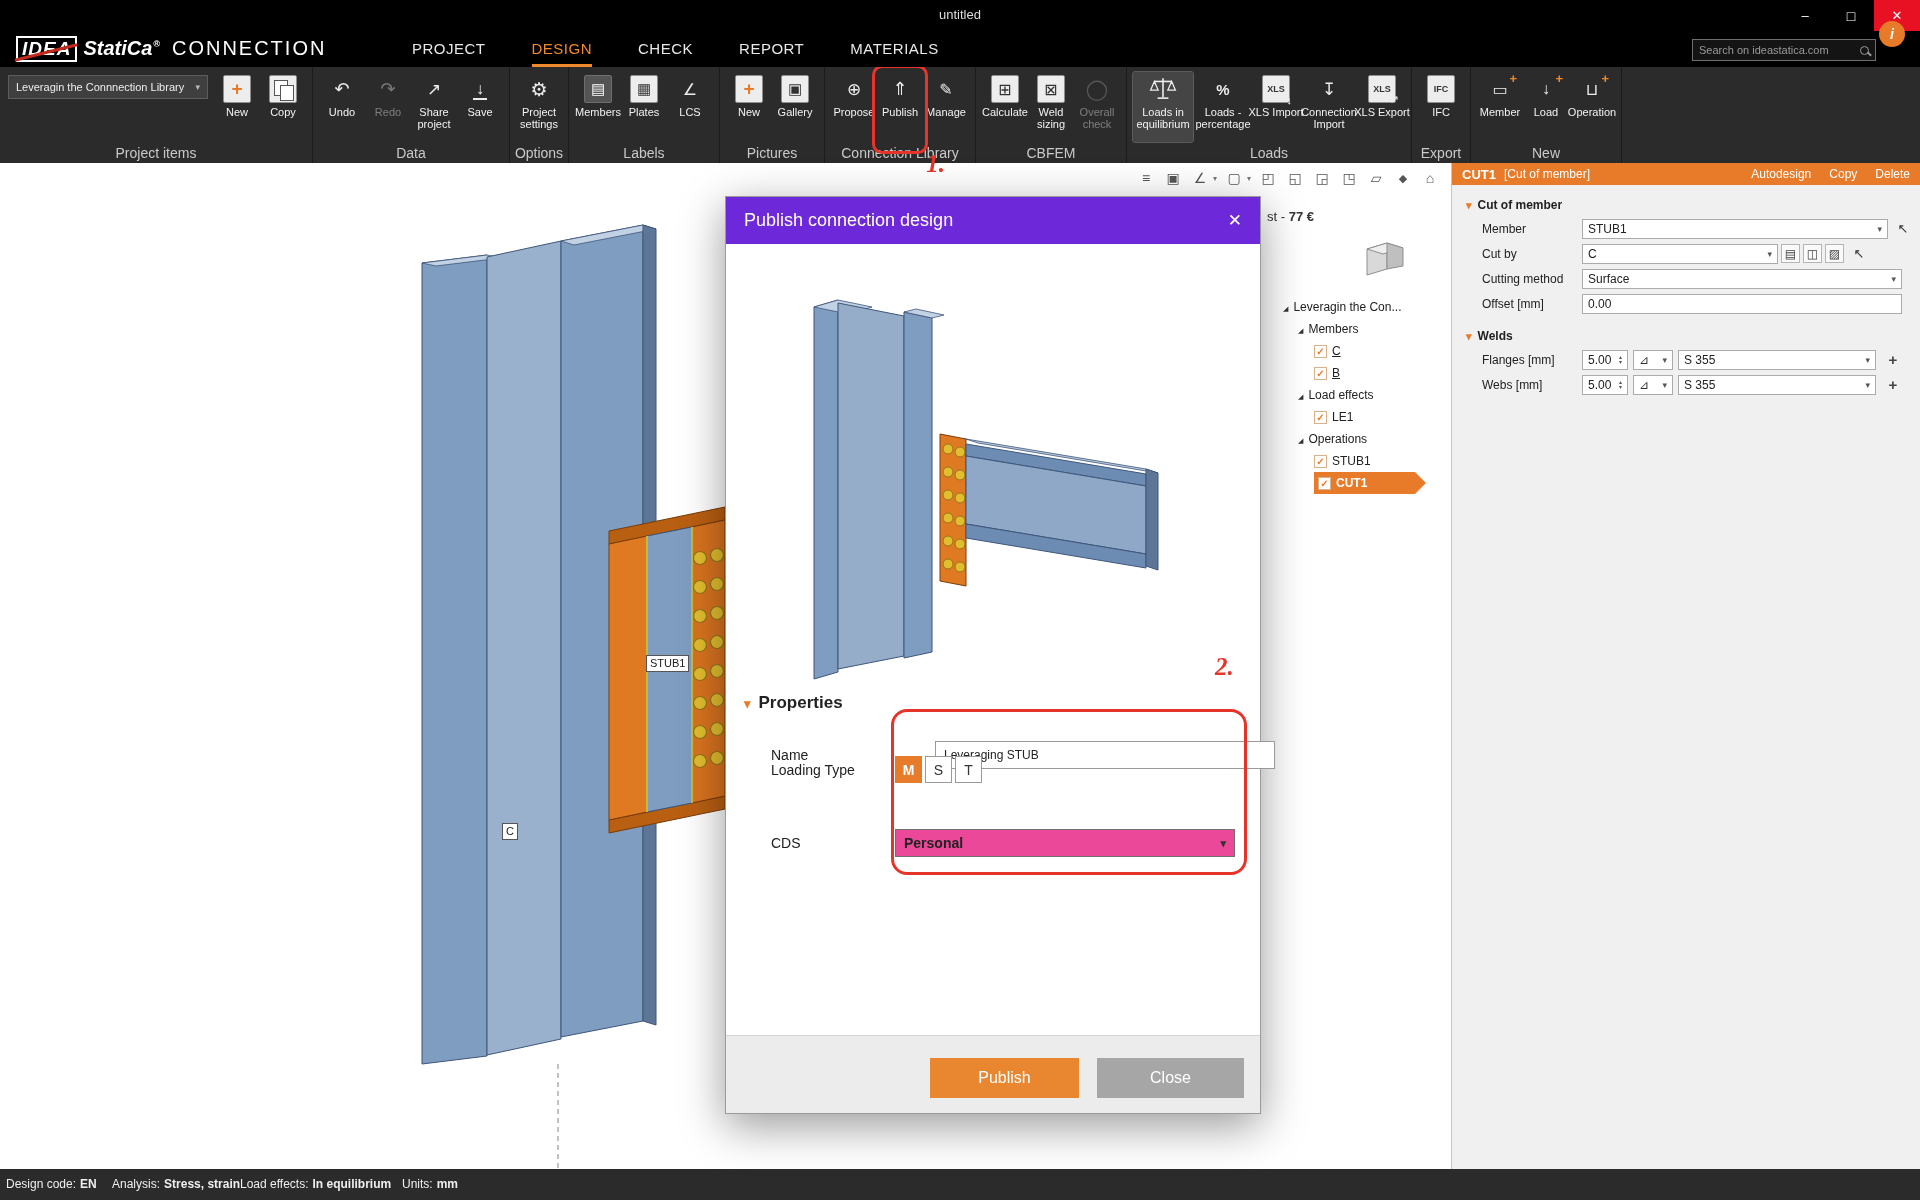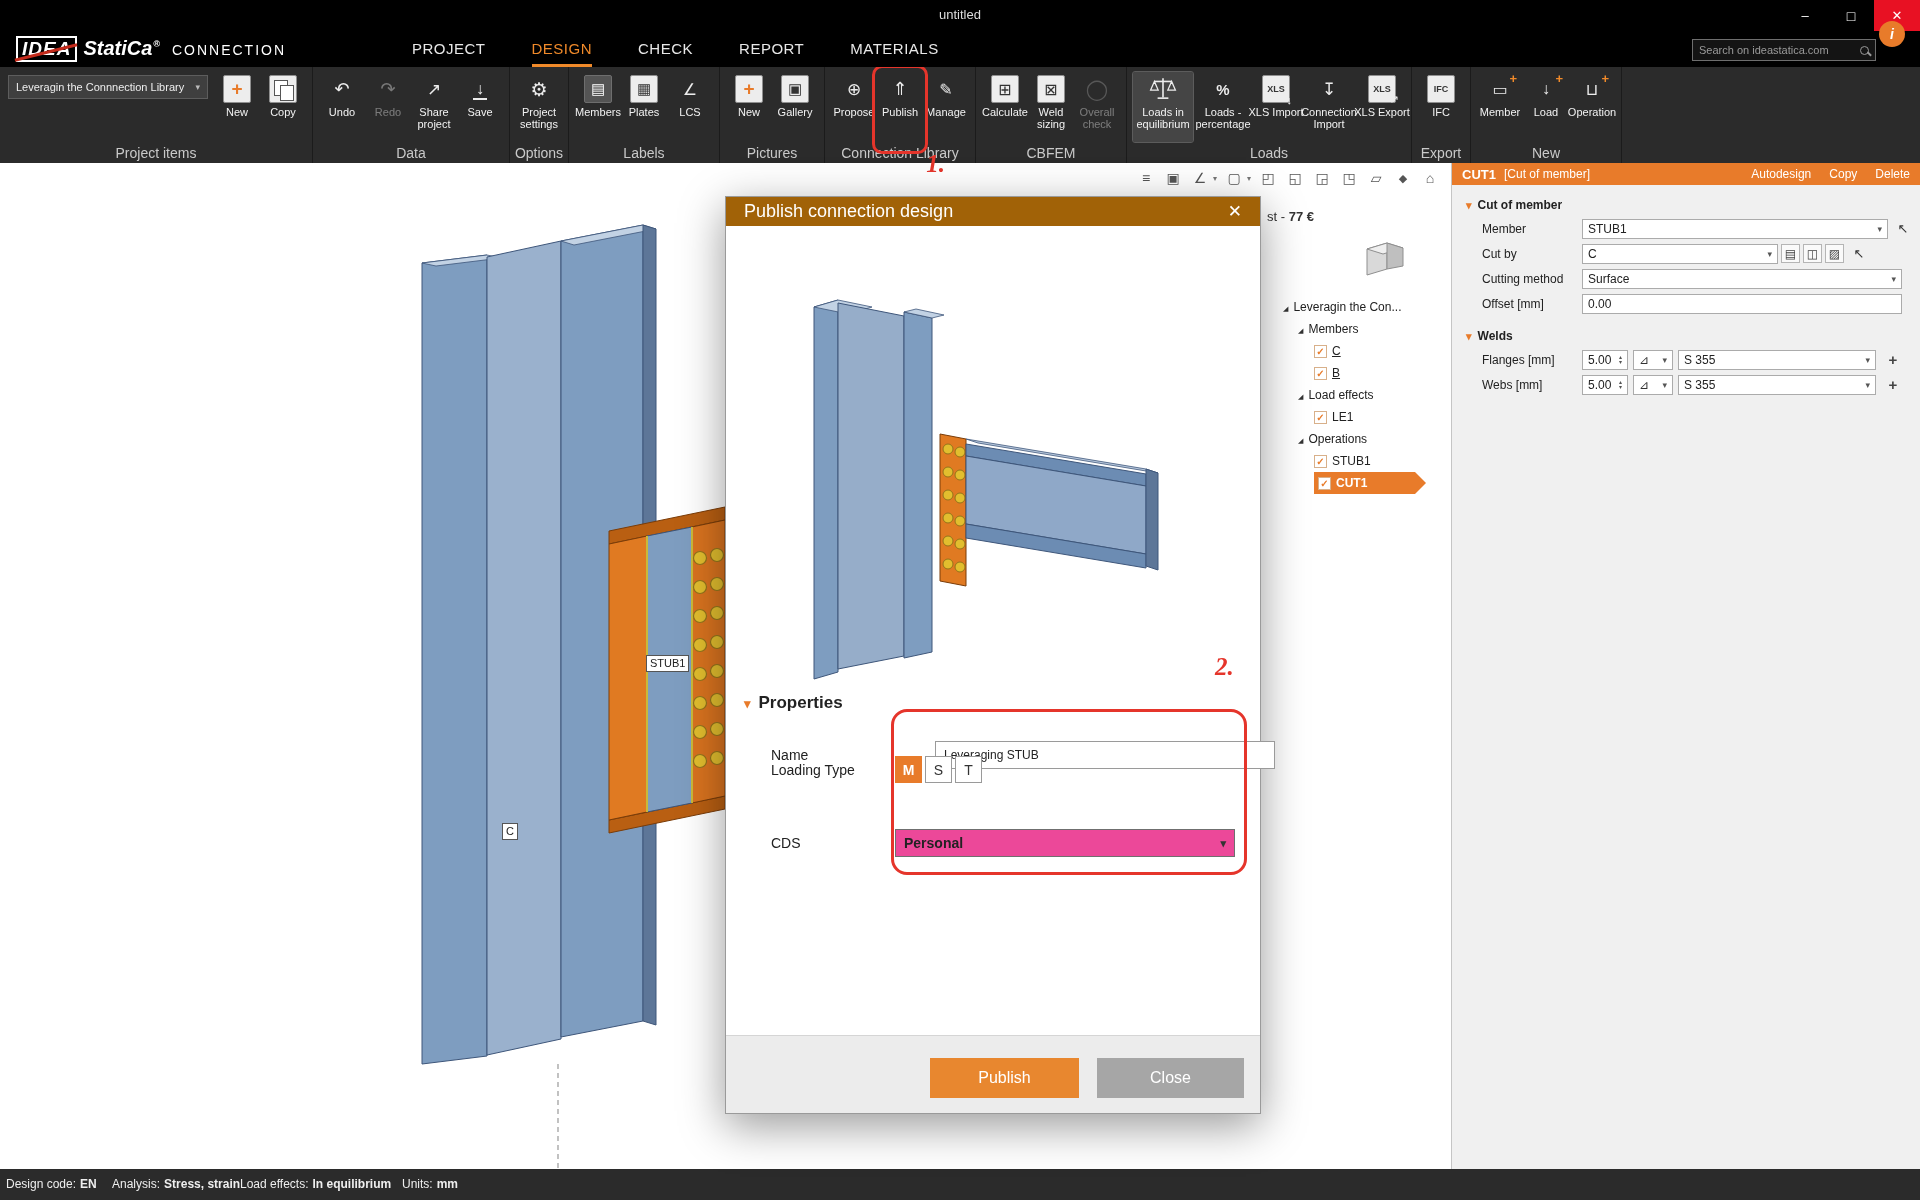--- a/index.html
+++ b/index.html
@@ -13,21 +13,21 @@
   .win-min{right:92px}.win-max{right:46px}.win-close{right:0;background:#E81123;}
   .win-min::before{content:"–"}.win-max::before{content:"□";font-size:14px}.win-close::before{content:"✕"}
 
   
   .menubar{position:absolute;left:0;top:31px;width:1920px;height:36px;background:#000;z-index:9;}
   .logo{position:absolute;left:16px;top:5px;display:flex;align-items:baseline;color:#fff;}
   .logo-idea{font-weight:bold;font-style:italic;font-size:19px;border:2px solid #fff;padding:0 4px;position:relative;letter-spacing:1px;}
   .logo-idea::after{content:"";position:absolute;left:-4px;top:58%;width:112%;height:3px;background:#C42B1C;transform:rotate(-14deg);}
   .logo-statica{font-size:20px;font-weight:bold;font-style:italic;margin-left:6px;}
   .logo-reg{font-size:9px;vertical-align:super;margin-left:1px;}
-  .logo-product{font-size:14px;letter-spacing:2px;margin-left:12px;color:#fff;}
+  .logo-product{font-size:20px;letter-spacing:2px;margin-left:12px;color:#fff;}
   .tabs{position:absolute;left:412px;top:0;height:36px;display:flex;gap:46px;}
   .tab{color:#e8e8e8;font-size:15px;letter-spacing:.5px;height:36px;display:flex;align-items:center;border-bottom:3px solid transparent;padding-top:2px;cursor:default;}
   .tab.active{color:#F08A2A;border-bottom-color:#F08A2A;}
   .search{position:absolute;right:44px;top:8px;width:184px;height:22px;background:#141414;border:1px solid #6e6e6e;display:flex;align-items:center;padding:0 6px;gap:5px;}
   .search input{flex:1;background:transparent;border:none;outline:none;color:#ccc;font-size:11px;font-family:"Liberation Sans",sans-serif;}
   .search input::placeholder{color:#9a9a9a;}
   .mag{width:9px;height:9px;border:1.5px solid #999;border-radius:50%;position:relative;flex:0 0 auto;}
   .mag::after{content:"";position:absolute;width:5px;height:1.5px;background:#999;transform:rotate(45deg);right:-4px;bottom:-1px;}
   .info-circle{position:absolute;left:1879px;top:21px;width:26px;height:26px;border-radius:50%;background:#E87B2A;color:#fff;display:flex;align-items:center;justify-content:center;font-weight:bold;font-size:14px;z-index:11;}
   .info-circle::before{content:"i";font-style:italic;}
@@ -132,21 +132,21 @@
   .mini-ic{width:19px;height:19px;border:1px solid #b5b5b5;background:#fafafa;display:flex;align-items:center;justify-content:center;font-size:12px;color:#444;margin-left:3px;}
   .spin{margin-left:auto;display:flex;flex-direction:column;font-size:6px;color:#555;line-height:5px;}
   .spin::before{content:"▴";}
   .spin::after{content:"▾";}
   .weld-ic::before{content:"⊿";font-size:12px;color:#333;}
   .padd{width:18px;height:18px;display:flex;align-items:center;justify-content:center;font-size:15px;font-weight:bold;color:#444;margin-left:8px;}
   .padd::before{content:"+";}
 
   
   .dialog{position:absolute;left:725px;top:196px;width:536px;height:918px;background:#fff;border:1px solid #9a9a9a;box-shadow:0 12px 42px rgba(0,0,0,.40);z-index:20;}
-  .dlg-header{height:29px;background:#a16207;display:flex;align-items:center;padding:0 18px;color:#fff;}
+  .dlg-header{height:47px;background:#6d28d9;display:flex;align-items:center;padding:0 18px;color:#fff;}
   .dlg-title{font-size:18px;}
   .dlg-close{margin-left:auto;font-size:17px;color:#fff;width:30px;text-align:right;}
   .dlg-close::before{content:"✕";}
   .dlg-preview{position:absolute;left:28px;top:55px;}
   .dlg-sec{position:absolute;left:18px;top:496px;display:flex;align-items:center;gap:8px;font-size:17px;font-weight:bold;color:#222;text-align:center;}
   .dlg-sec .sec-chev::before{font-size:13px;}
   .drow{position:absolute;left:45px;display:flex;align-items:center;}
   .dlabel{flex:0 0 124px;font-size:14px;color:#222;}
   .dinput{width:340px;height:28px;border:1px solid #9a9a9a;font-size:12px;padding:0 8px;color:#222;font-family:"Liberation Sans",sans-serif;background:#fff;outline:none;}
   .dinput:disabled{background:#f1f1f1;color:#9a9a9a;border-color:#c4c4c4;}

